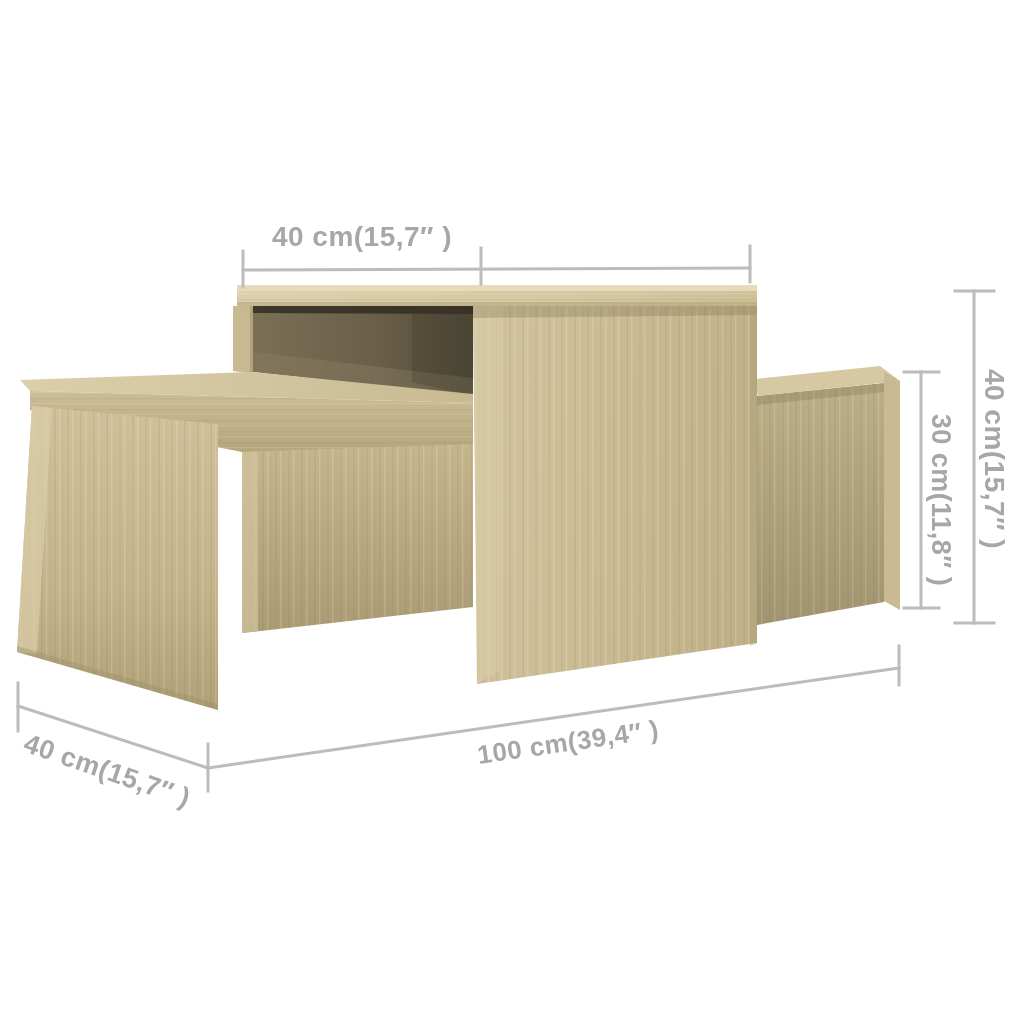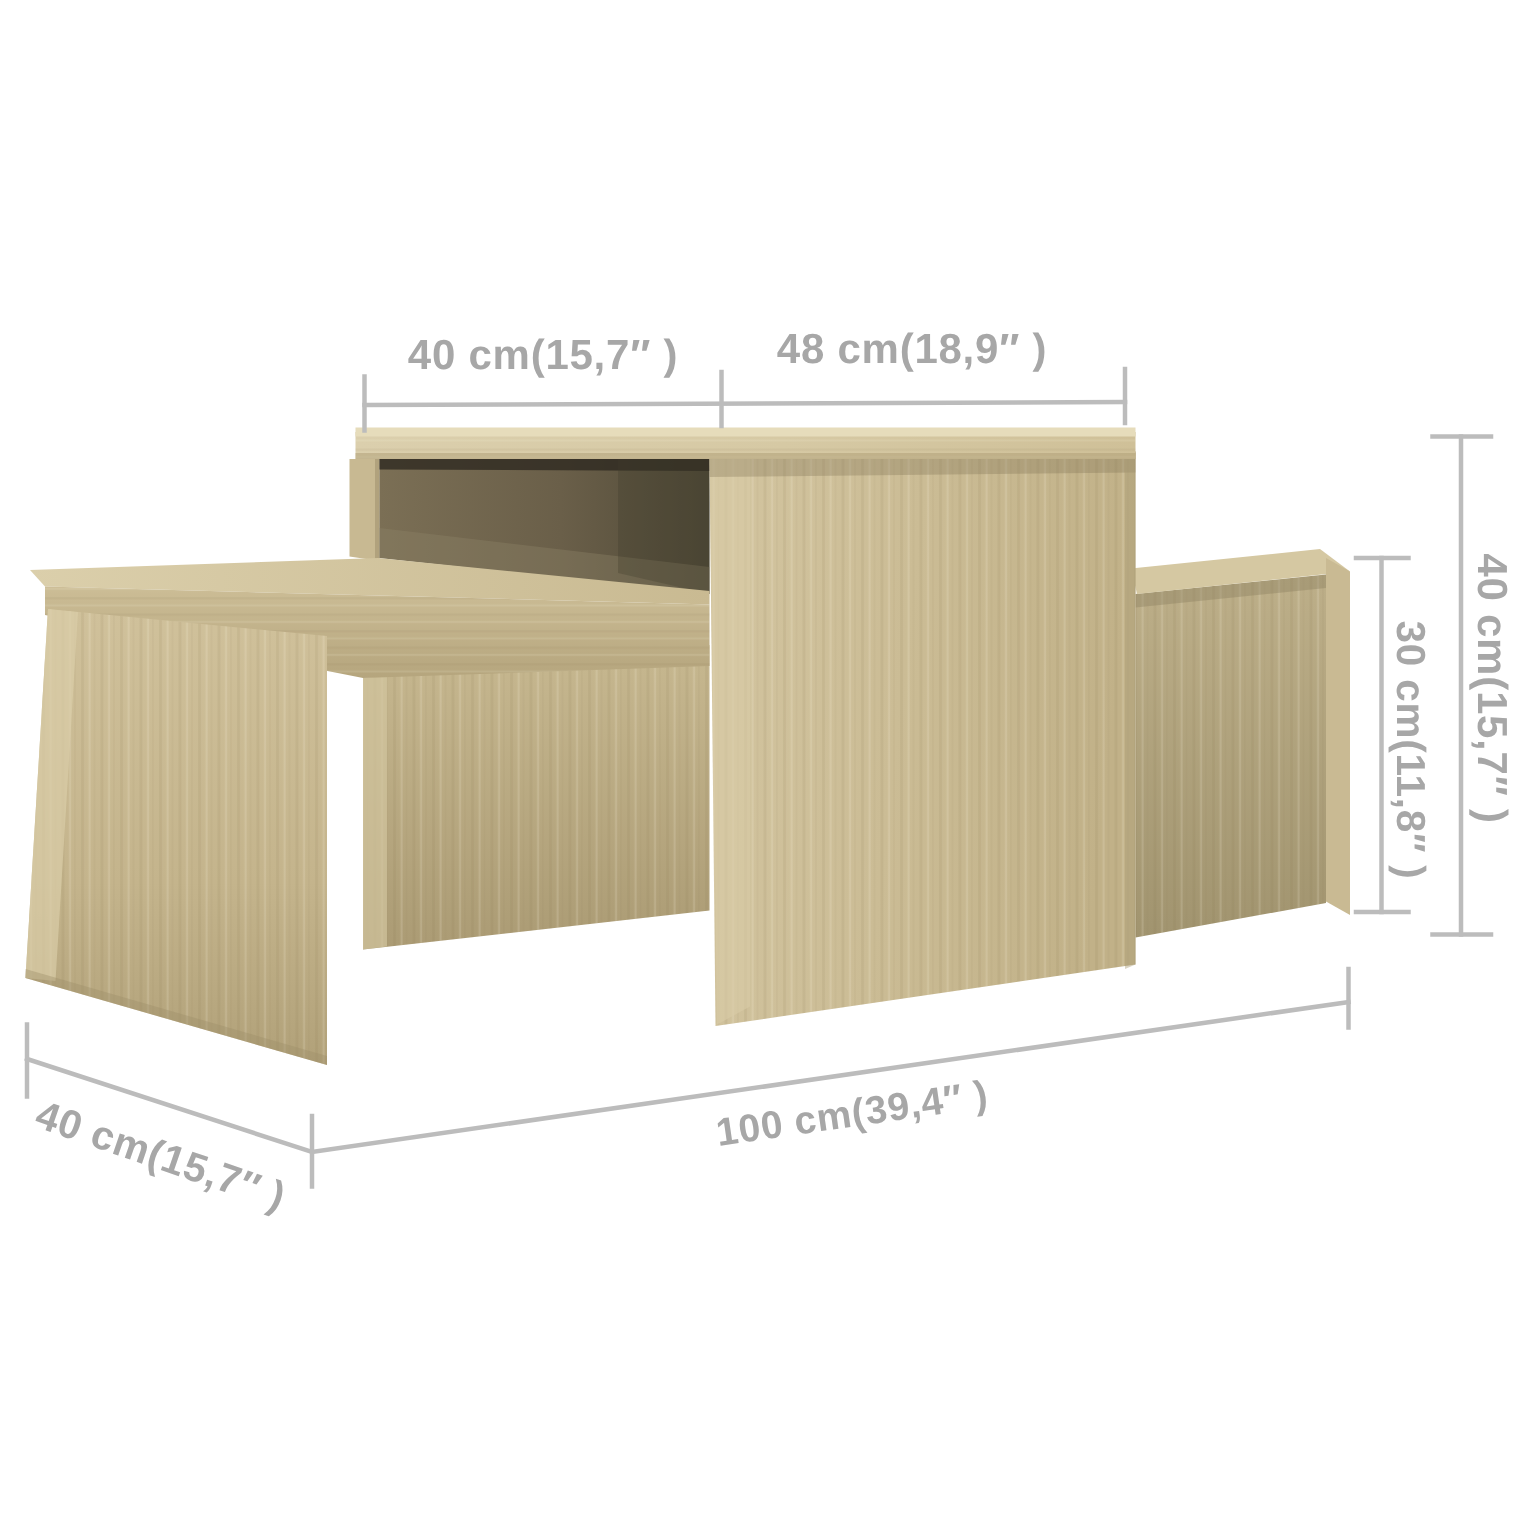--- a/index.html
+++ b/index.html
@@ -145,21 +145,20 @@
       <g>
         <line x1="208" y1="768" x2="899" y2="668"></line>
         <line x1="208" y1="744" x2="208" y2="791"></line>
         <line x1="899" y1="646" x2="899" y2="685"></line>
       </g>
     </g>
   </svg>
 
   <div class="dim-label lbl-top" style="left:362px;top:237px;">40 cm(15,7″ )</div>
 
-  <div class="dim-label lbl-top" style="left:608px;top:233px;">48 cm(18,9″ )</div>
 
   <div class="dim-label rot90 lbl-right-outer" style="left:994px;top:459px;">40 cm(15,7″ )</div>
 
   <div class="dim-label rot90 lbl-right-inner" style="left:940px;top:500px;">30 cm(11,8″ )</div>
 
   <div class="dim-label lbl-bottom" style="left:568px;top:742px;">100 cm(39,4″ )</div>
 
   <div class="dim-label lbl-diag" style="left:107px;top:771px;">40 cm(15,7″ )</div>
 </div>
 

